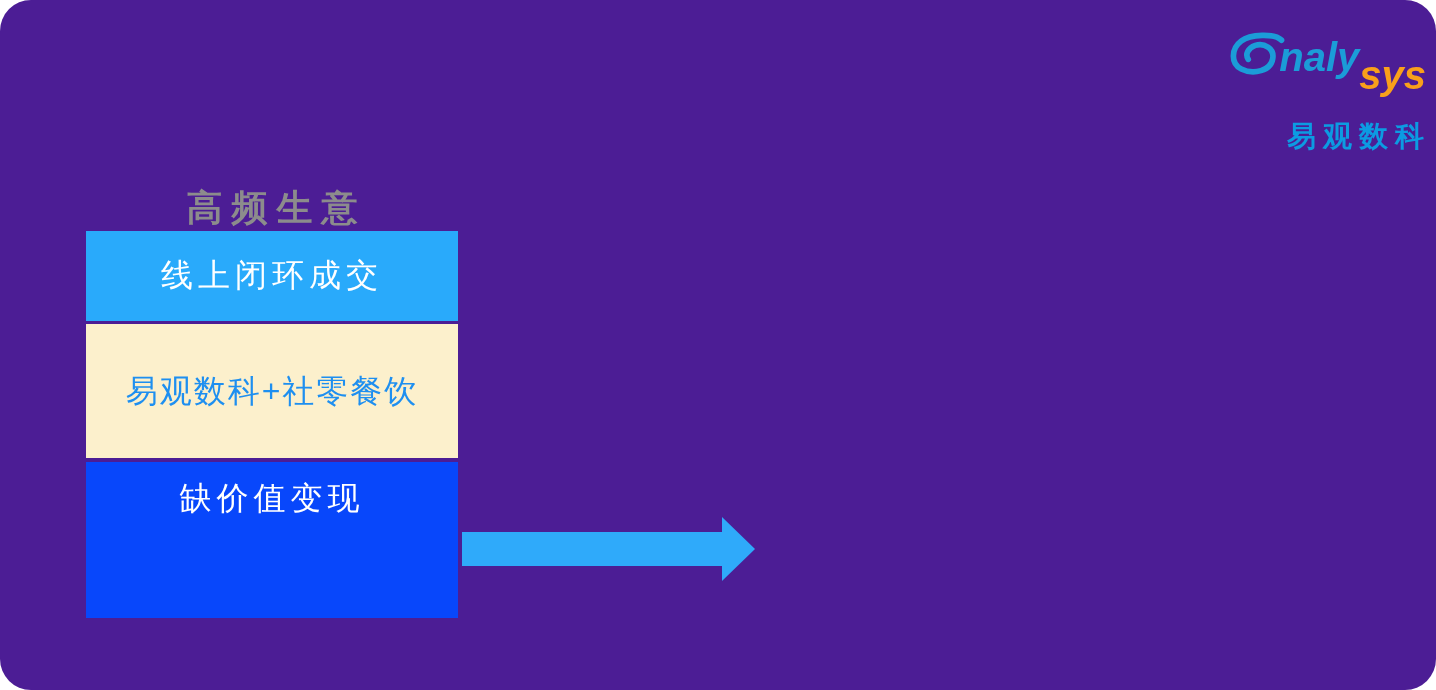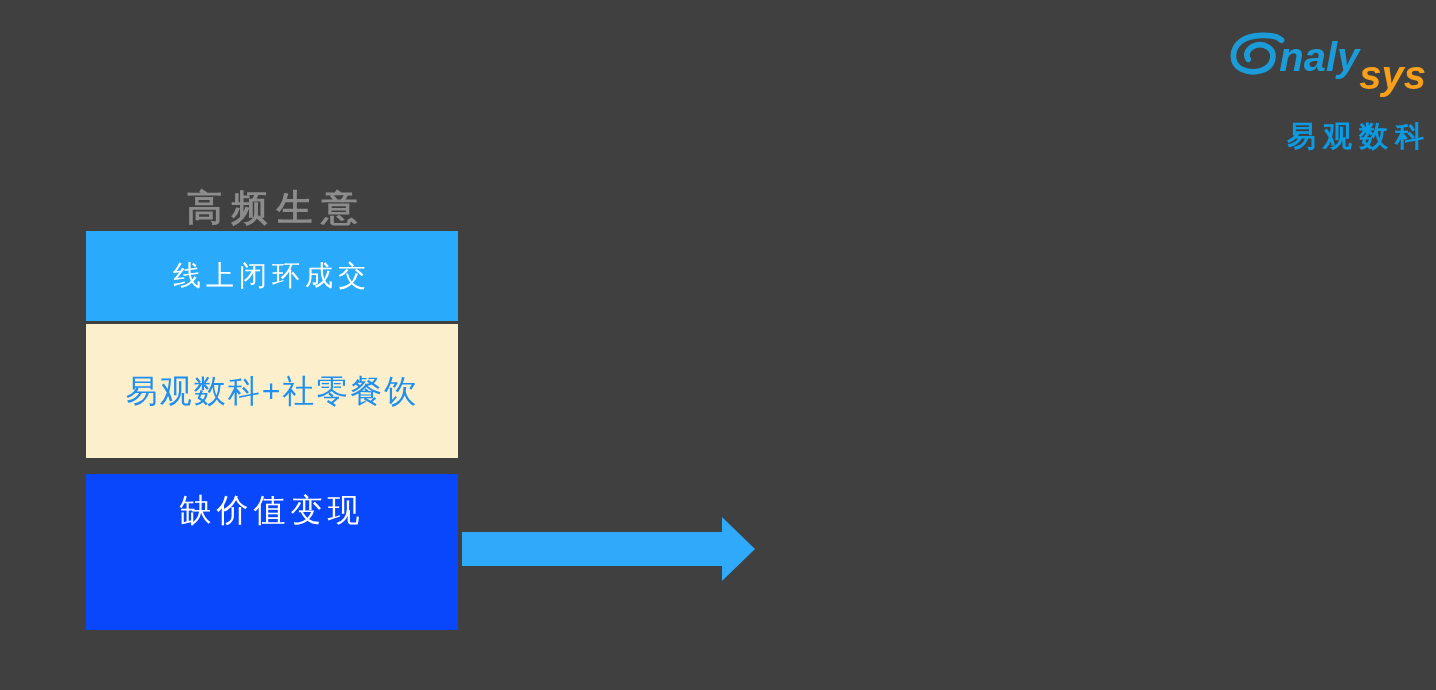--- a/index.html
+++ b/index.html
@@ -1,23 +1,24 @@
 <!DOCTYPE html>
 <html><head>
 <meta charset="utf-8">
 <style>
   * { box-sizing: border-box; }
   html, body { margin: 0; padding: 0; background: #ffffff; }
   .canvas {
     position: relative;
     width: 1436px;
     height: 690px;
-    background: #404040;
+    background: #4c1d95;
     overflow: hidden;
     font-family: "Liberation Sans", "DejaVu Sans", sans-serif;
+    border-radius: 31px;
   }
 
   
   .logo { position: absolute; top: 18px; right: 10px; text-align: right; }
   .logo-brand {
     display: flex; align-items: center; justify-content: flex-end;
     font-style: italic; font-weight: 700; font-size: 40px; line-height: 1;
   }
   .swirl { width: 56px; height: 46px; margin-right: -6px; margin-top: -4px; }
   .brand-blue  { color: #1B9CD8; }
@@ -39,28 +40,28 @@
     letter-spacing: 9px; padding-left: 9px;
   }
 
   .box {
     display: flex; flex-direction: column;
     align-items: center; justify-content: center;
     text-align: center; width: 100%;
   }
   .box-top {
     height: 90px; background: #29AAFB;
-    color: #ffffff; font-size: 28px; letter-spacing: 5px;
+    color: #ffffff; font-size: 32px; letter-spacing: 5px;
   }
   .box-mid {
     height: 134px; margin-top: 3px; background: #FCF0CC;
     color: #1E8FF0; font-size: 32px; letter-spacing: 2px; line-height: 41px;
   }
   .box-bottom {
-    height: 156px; margin-top: 16px; background: #0847FB;
+    height: 156px; margin-top: 4px; background: #0847FB;
     color: #ffffff; font-size: 32px; letter-spacing: 5px;
     justify-content: space-between; padding: 15px 0 19px;
   }
 
   
   .arrow { position: absolute; left: 462px; top: 515px; width: 294px; height: 68px; }
 </style>
 </head>
 <body>
 

